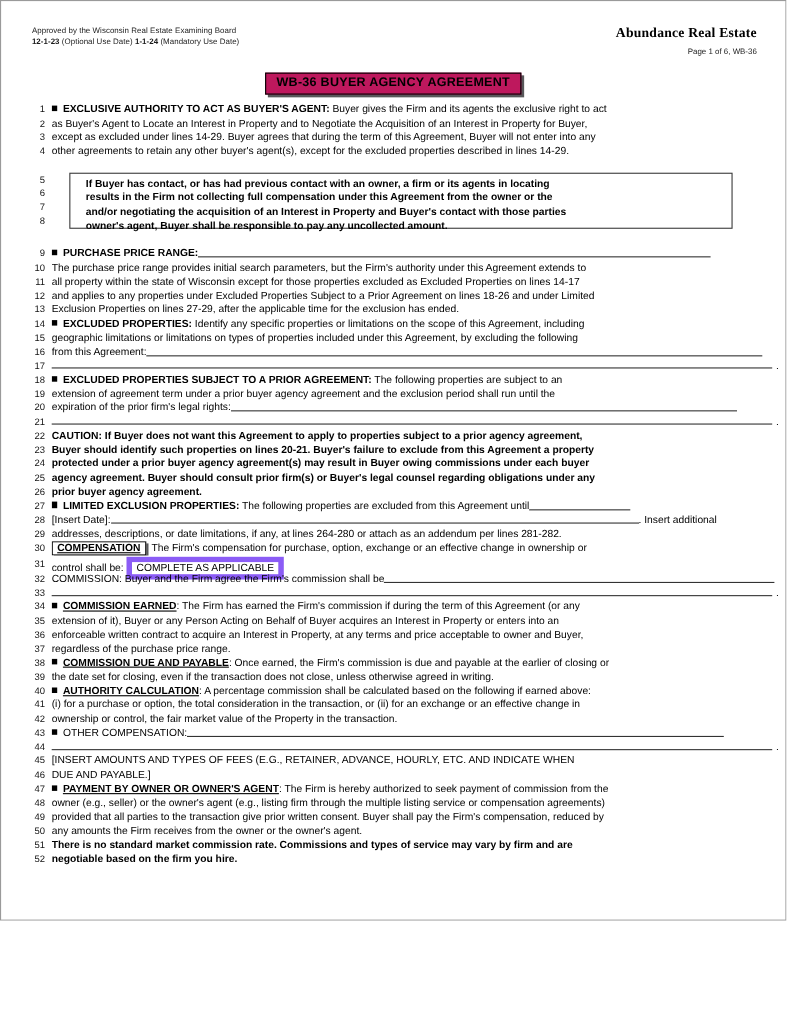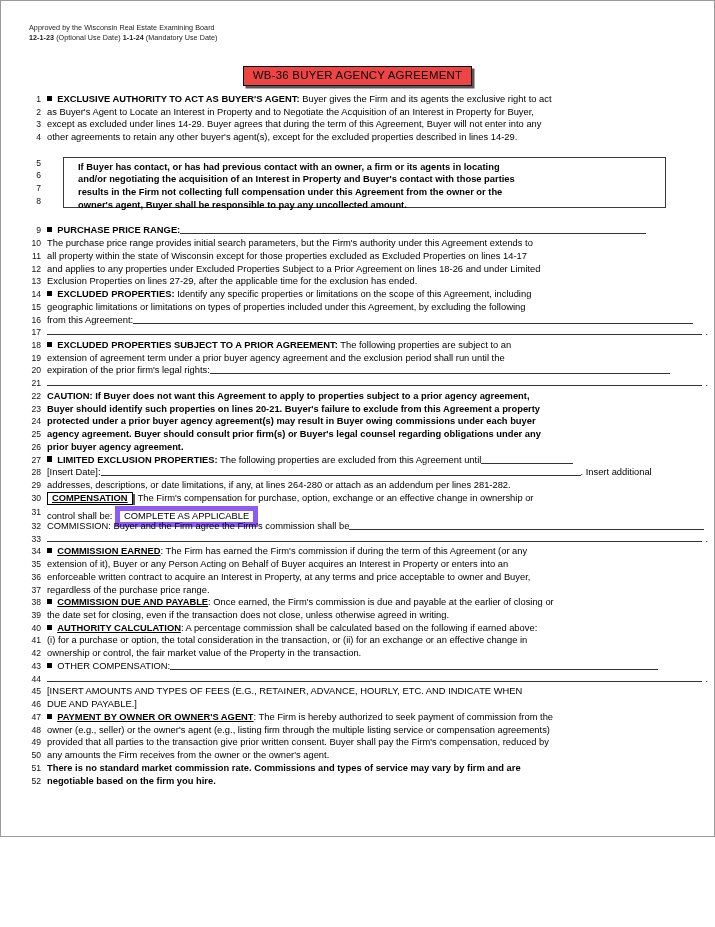--- a/index.html
+++ b/index.html
@@ -67,25 +67,25 @@
     top: 64px;
     left: 0;
     right: 0;
     text-align: center;
   }
   .title-box {
     display: inline-block;
     border: 1.6px solid #000;
     padding: 2px 9px 3px 9px;
     font-size: 11.4px;
-    font-weight: normal;
+    font-weight: bold;
     letter-spacing: 0.25px;
     line-height: 13px;
     box-shadow: 2.5px 2.5px 0 0 #58585a;
-    background: #ef4444;
+    background: #be185d;
   }
 
   
   #body {
     position: absolute;
     top: 92px;
     left: 0;
     width: 715px;
   }
   .ln {
@@ -228,20 +228,24 @@
 </style>
 </head>
 <body>
 
 <div id="page">
 
   <div class="hdr">
     <div class="hdr-left">
       <div>Approved by the Wisconsin Real Estate Examining Board</div>
       <div><span class="d">12-1-23</span><span> (Optional Use Date) </span><span class="d">1-1-24</span><span> (Mandatory Use Date)</span></div>
+    </div>
+    <div class="hdr-right">
+      <div class="firm-name">Abundance Real Estate</div>
+      <div class="page-of">Page 1 of 6, WB-36</div>
     </div>
   </div>
 
   <div class="title-wrap">
     <span class="title-box">WB-36 BUYER AGENCY AGREEMENT</span>
   </div>
 
   <div id="body">
 
     <div class="ln">
@@ -278,24 +282,24 @@
       </div>
       <div class="ln" style="position:absolute;top:38.22px;left:0;right:0;">
         <span class="num">8</span>
       </div>
       <div class="callout">
         <div class="callout-inner">
           <div class="cl">
               <span>If Buyer has contact, or has had previous contact with an owner, a firm or its agents in locating</span>
             </div>
           <div class="cl">
-              <span>and/or negotiating the acquisition of an Interest in Property and Buyer's contact with those parties</span>
+              <span>results in the Firm not collecting full compensation under this Agreement from the owner or the</span>
             </div>
           <div class="cl">
-              <span>results in the Firm not collecting full compensation under this Agreement from the owner or the</span>
+              <span>and/or negotiating the acquisition of an Interest in Property and Buyer's contact with those parties</span>
             </div>
           <div class="cl last"><span>owner's agent, Buyer shall be responsible to pay any uncollected amount.</span></div>
         </div>
       </div>
     </div>
 
     <div class="ln"></div>
 
     <div class="ln">
       <span class="num">9</span>

